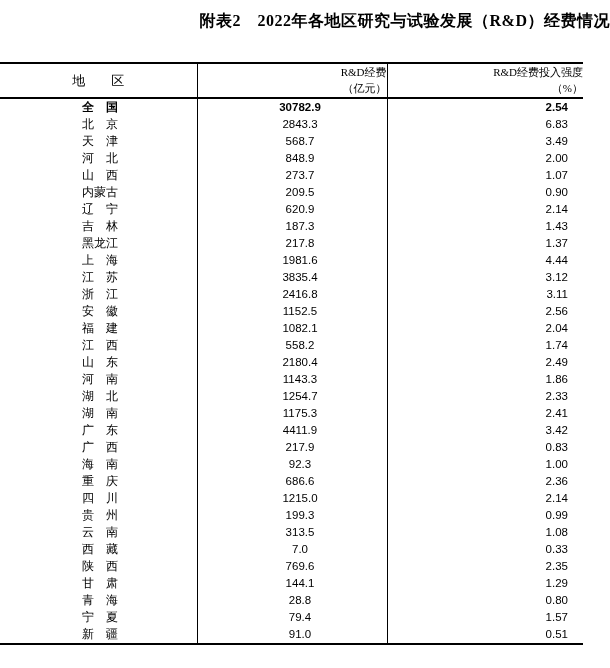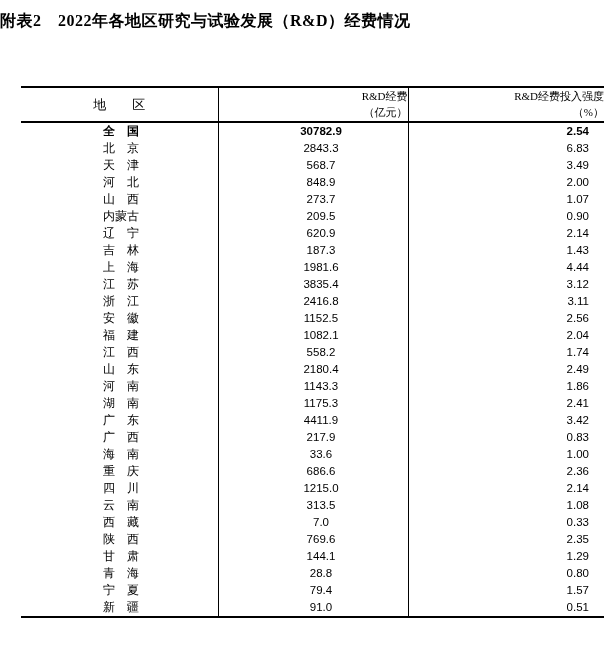--- a/index.html
+++ b/index.html
@@ -14,36 +14,35 @@
     background: #ffffff;
     color: #000000;
     font-family: "Liberation Serif", serif;
     overflow: hidden;
   }
   .title {
     position: absolute;
     top: 11px;
     left: 0;
     width: 100%;
-    text-align: left;
+    text-align: right;
     font-size: 16px;
     font-weight: bold;
     letter-spacing: 0.5px;
     white-space: nowrap;
   }
   table.rdtable {
     position: absolute;
-    left: 21px;
+    left: 0;
     top: 62px;
     width: 583px;
     border-collapse: collapse;
     table-layout: fixed;
     border-top: 2.5px solid #000;
     border-bottom: 2.5px solid #000;
-    margin-top: 24px;
   }
   col.c1 { width: 197px; }
   col.c2 { width: 190px; }
   col.c3 { width: 196px; }
 
   thead th {
     font-weight: normal;
     height: 33px;
     vertical-align: middle;
     border-bottom: 2px solid #000;
@@ -151,20 +150,25 @@
           <td class="rc1">辽　宁</td>
           <td class="rc2 vline-l vline-r">620.9</td>
           <td class="rc3">2.14</td>
         </tr>
         <tr>
           <td class="rc1">吉　林</td>
           <td class="rc2 vline-l vline-r">187.3</td>
           <td class="rc3">1.43</td>
         </tr>
         <tr>
+          <td class="rc1">黑龙江</td>
+          <td class="rc2 vline-l vline-r">217.8</td>
+          <td class="rc3">1.37</td>
+        </tr>
+        <tr>
           <td class="rc1">上　海</td>
           <td class="rc2 vline-l vline-r">1981.6</td>
           <td class="rc3">4.44</td>
         </tr>
         <tr>
           <td class="rc1">江　苏</td>
           <td class="rc2 vline-l vline-r">3835.4</td>
           <td class="rc3">3.12</td>
         </tr>
         <tr>
@@ -191,50 +195,60 @@
           <td class="rc1">山　东</td>
           <td class="rc2 vline-l vline-r">2180.4</td>
           <td class="rc3">2.49</td>
         </tr>
         <tr>
           <td class="rc1">河　南</td>
           <td class="rc2 vline-l vline-r">1143.3</td>
           <td class="rc3">1.86</td>
         </tr>
         <tr>
+          <td class="rc1">湖　北</td>
+          <td class="rc2 vline-l vline-r">1254.7</td>
+          <td class="rc3">2.33</td>
+        </tr>
+        <tr>
           <td class="rc1">湖　南</td>
           <td class="rc2 vline-l vline-r">1175.3</td>
           <td class="rc3">2.41</td>
         </tr>
         <tr>
           <td class="rc1">广　东</td>
           <td class="rc2 vline-l vline-r">4411.9</td>
           <td class="rc3">3.42</td>
         </tr>
         <tr>
           <td class="rc1">广　西</td>
           <td class="rc2 vline-l vline-r">217.9</td>
           <td class="rc3">0.83</td>
         </tr>
         <tr>
           <td class="rc1">海　南</td>
-          <td class="rc2 vline-l vline-r">33.6</td>
+          <td class="rc2 vline-l vline-r">92.3</td>
           <td class="rc3">1.00</td>
         </tr>
         <tr>
           <td class="rc1">重　庆</td>
           <td class="rc2 vline-l vline-r">686.6</td>
           <td class="rc3">2.36</td>
         </tr>
         <tr>
           <td class="rc1">四　川</td>
           <td class="rc2 vline-l vline-r">1215.0</td>
           <td class="rc3">2.14</td>
         </tr>
         <tr>
+          <td class="rc1">贵　州</td>
+          <td class="rc2 vline-l vline-r">199.3</td>
+          <td class="rc3">0.99</td>
+        </tr>
+        <tr>
           <td class="rc1">云　南</td>
           <td class="rc2 vline-l vline-r">313.5</td>
           <td class="rc3">1.08</td>
         </tr>
         <tr>
           <td class="rc1">西　藏</td>
           <td class="rc2 vline-l vline-r">7.0</td>
           <td class="rc3">0.33</td>
         </tr>
         <tr>

